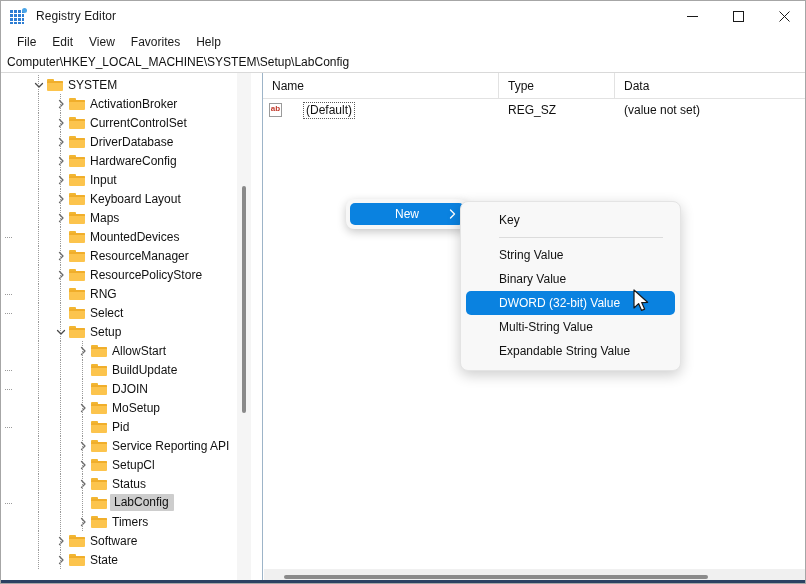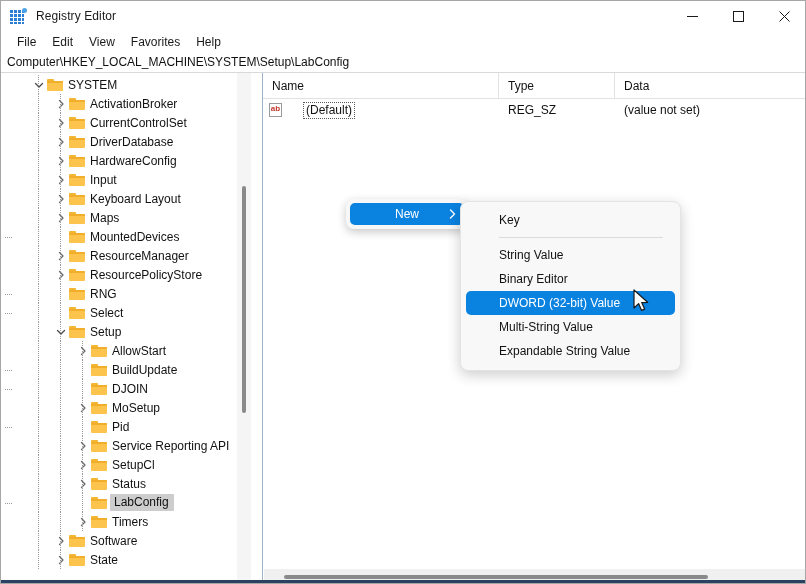--- a/index.html
+++ b/index.html
@@ -887,21 +887,21 @@
             <polyline points="1.5,1 5.5,5 1.5,9" fill="none" stroke="#ffffff" stroke-width="1.4" stroke-linecap="round" stroke-linejoin="round"></polyline>
           </svg>
       </span>
     </div>
   </div>
 
   <div class="ctx-menu" id="ctx-menu">
       <div class="ctx-item">Key</div>
       <div class="ctx-sep"></div>
       <div class="ctx-item">String Value</div>
-      <div class="ctx-item">Binary Editor</div>
+      <div class="ctx-item">Binary Value</div>
       <div class="ctx-item highlight">DWORD (32-bit) Value</div>
       <div class="ctx-item">Multi-String Value</div>
       <div class="ctx-item">Expandable String Value</div>
     </div>
 
   <div class="cursor">
     <svg width="18" height="26" viewBox="0 0 18 26">
       <polygon points="1,1 1,19 5.6,14.6 8.6,21.4 11.6,20.1 8.7,13.6 14.6,13.3" fill="#ffffff" stroke="#1a1a1a" stroke-width="1.2" stroke-linejoin="round"></polygon>
     </svg>
   </div>

